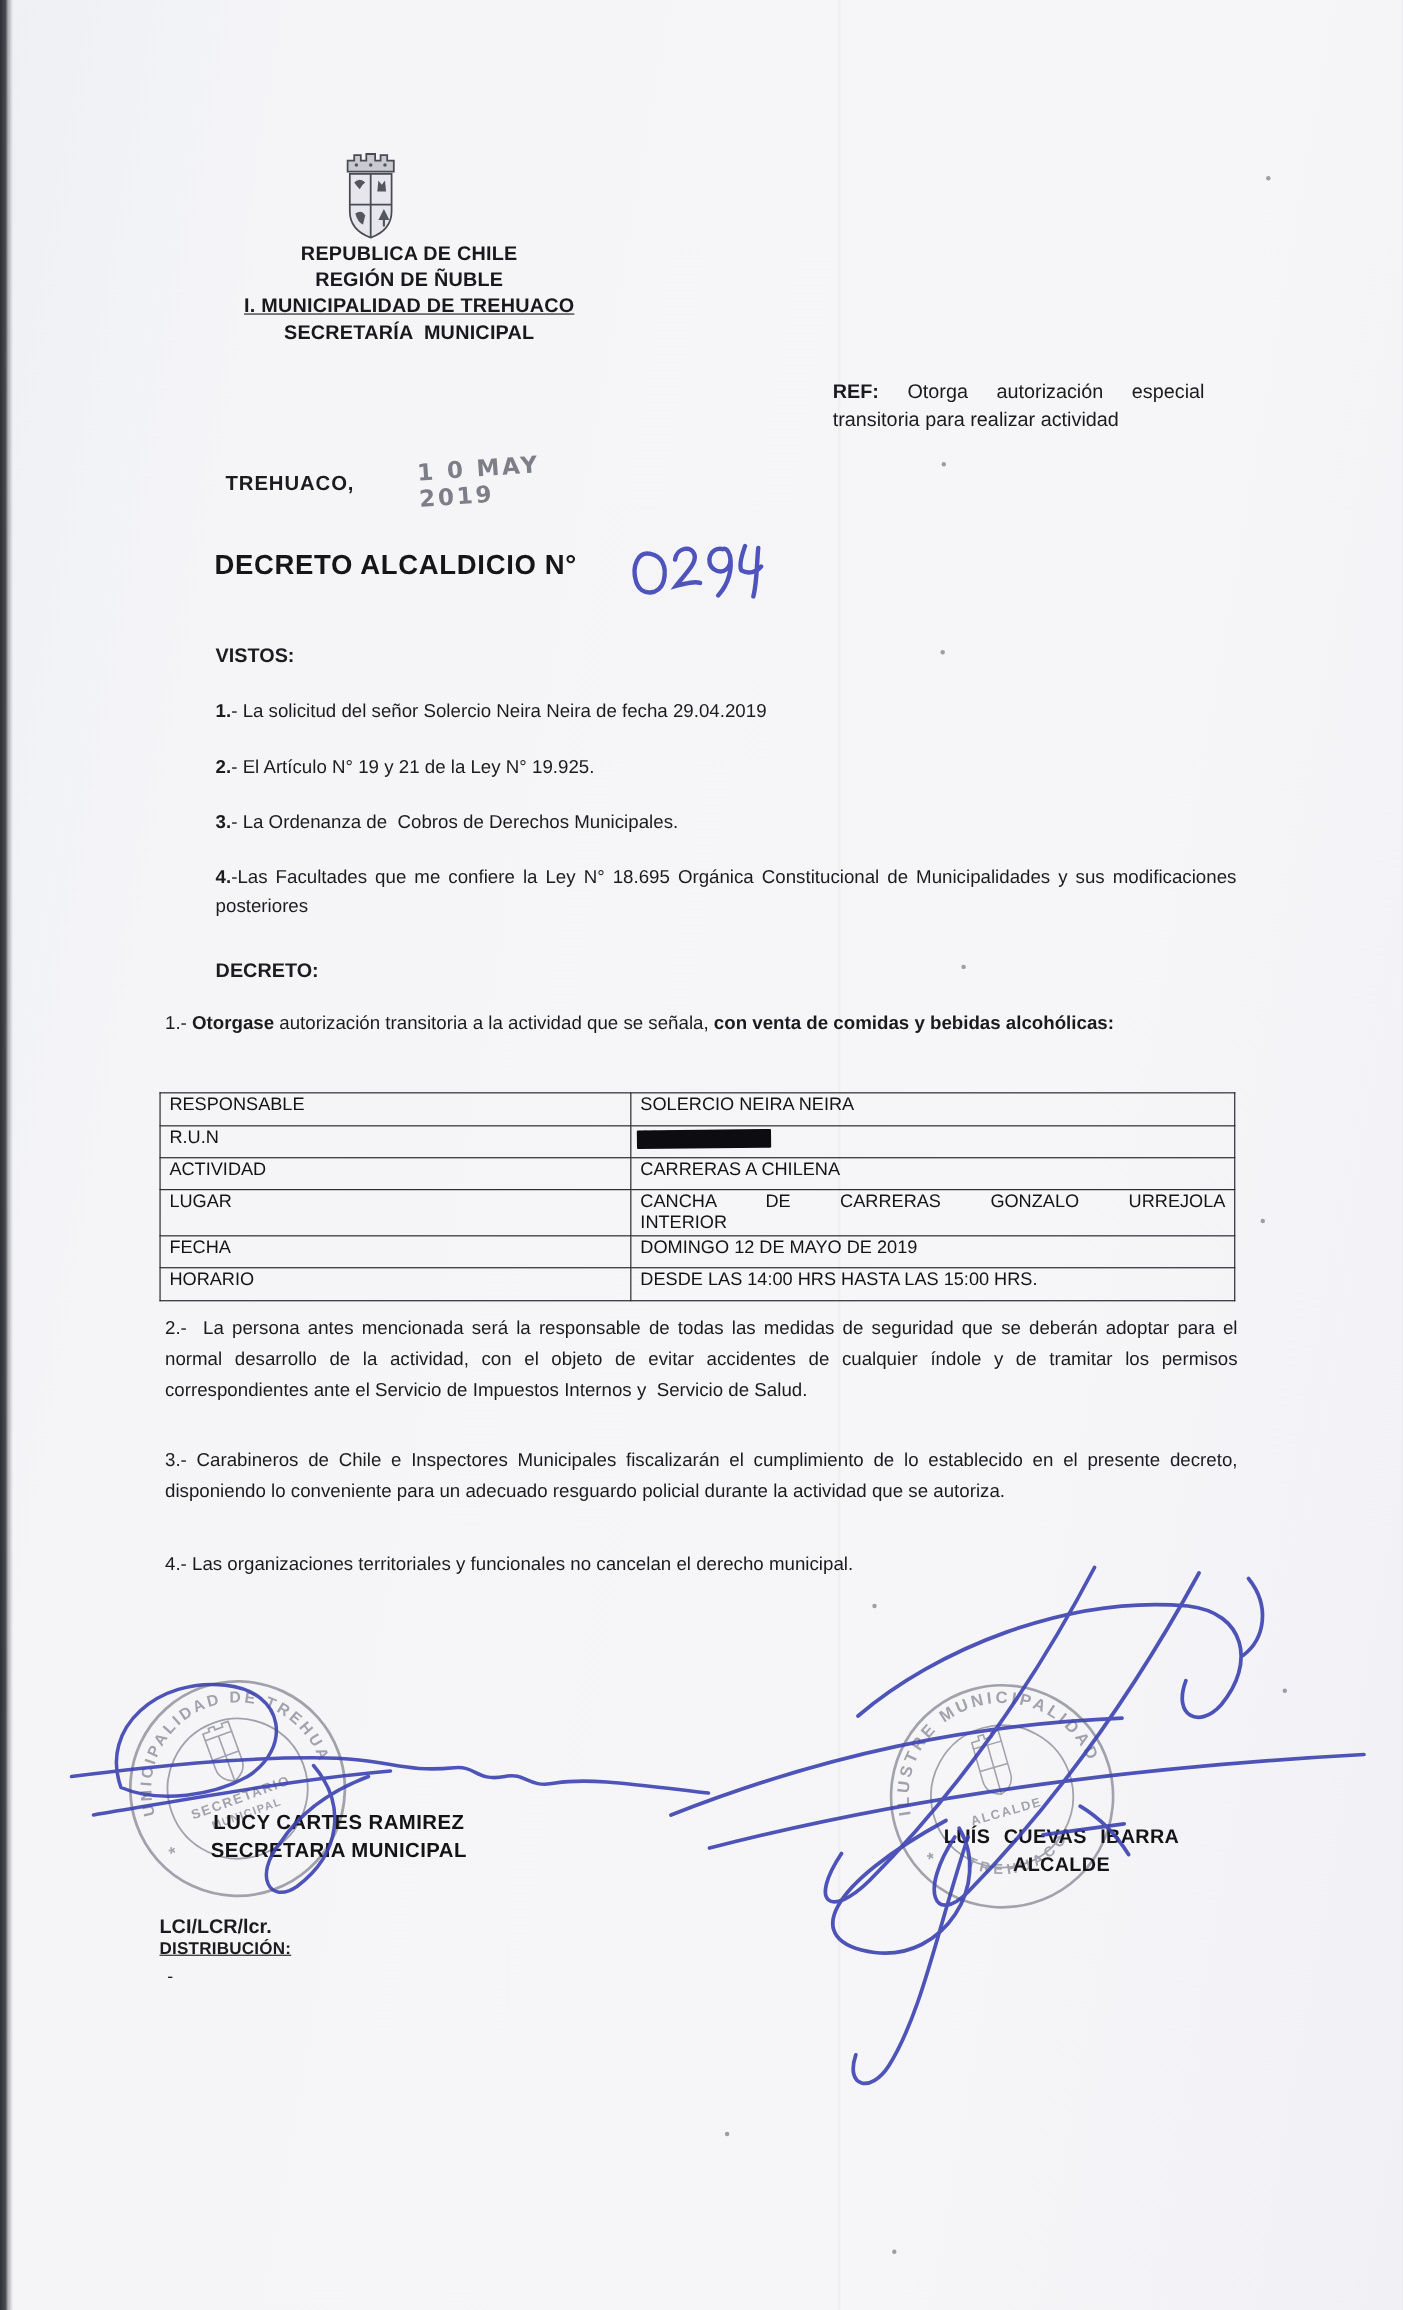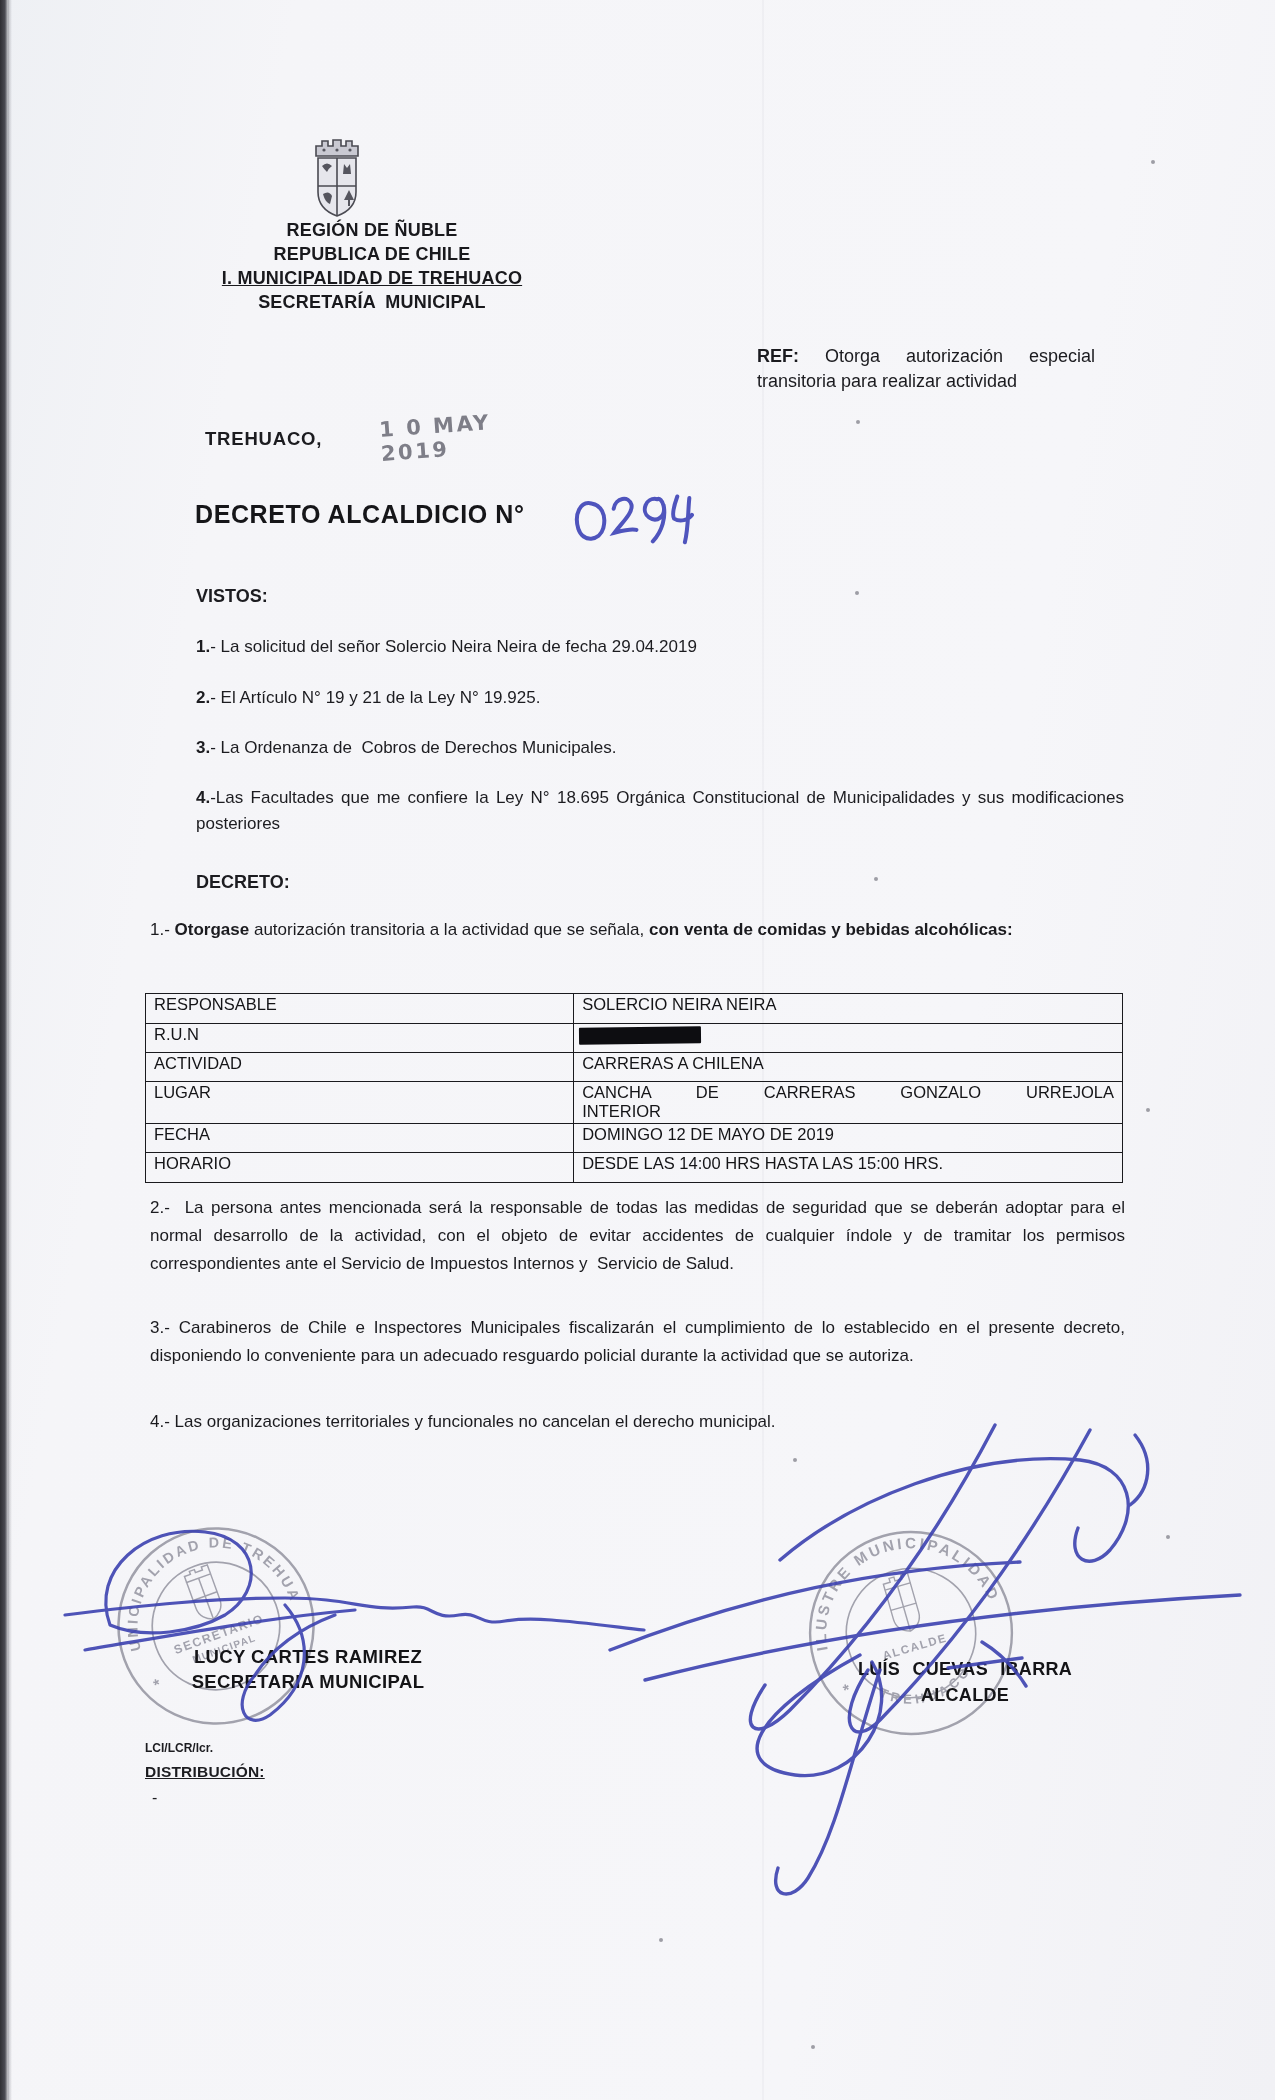--- a/index.html
+++ b/index.html
@@ -70,21 +70,21 @@
   .stamp-left{left:110px;top:1520px;width:212px;height:212px;transform:rotate(-20deg);}
   .stamp-right{left:800px;top:1522px;width:222px;height:222px;transform:rotate(-16deg);}
   .sig{pointer-events:none;}
   .sig-left{left:55px;top:1510px;width:600px;height:250px;}
   .sig-right{left:550px;top:1400px;width:710px;height:500px;}
   .name-block{text-align:center;font-weight:bold;color:#141417;}
   .name-left{left:158px;top:1644px;width:300px;font-size:18.5px;line-height:25px;letter-spacing:.4px;}
   .name-right{left:820px;top:1656px;width:290px;font-size:18px;line-height:26px;letter-spacing:.3px;}
   .wide-words{word-spacing:7px;}
   
-  .initials{left:145px;top:1741px;font-size:12px;font-weight:bold;text-align:right;}
+  .initials{left:145px;top:1741px;font-size:18px;font-weight:bold;text-align:right;}
   .dist-heading{left:145px;top:1763px;font-size:15.5px;font-weight:bold;text-decoration:underline;letter-spacing:.2px;}
   .dist-dash{left:152px;top:1789px;font-size:16px;}
   .dist-item{left:215px;top:1789px;width:850px;font-size:16px;color:#1b1b1f;}
 </style>
 </head>
 <body>
 
 <div class="page">
 
   <div class="abs scan-edge"></div>
@@ -113,22 +113,22 @@
       <line x1="10" y1="52" x2="48" y2="52"></line>
     </g>
 
     <path d="M14 32 q5 -5 10 0 q-3 2 -5 6 q-3 -3 -5 -6 z" fill="#55555e"></path>
     <path d="M36 30 l3 4 l3 -4 l1 10 l-8 0 z" fill="#55555e"></path>
     <path d="M15 60 q6 -4 9 2 l-2 8 q-5 -2 -7 -10 z" fill="#55555e"></path>
     <path d="M41 56 l5 10 l-10 0 z M40 66 l2 0 l0 6 l-2 0 z" fill="#55555e"></path>
   </svg>
 
   <div class="abs header-block">
+    <div>REPUBLICA DE CHILE</div>
     <div>REGIÓN DE ÑUBLE</div>
-    <div>REPUBLICA DE CHILE</div>
     <div class="header-underline">I. MUNICIPALIDAD DE TREHUACO</div>
     <div class="header-wordgap">SECRETARÍA  MUNICIPAL</div>
   </div>
 
   <div class="abs ref-block">
     <div class="ref-line1"><span style="font-weight: bold;">REF:</span><span> Otorga autorización especial</span></div>
     <div>transitoria para realizar actividad</div>
   </div>
 
   <div class="abs city">TREHUACO,</div>

